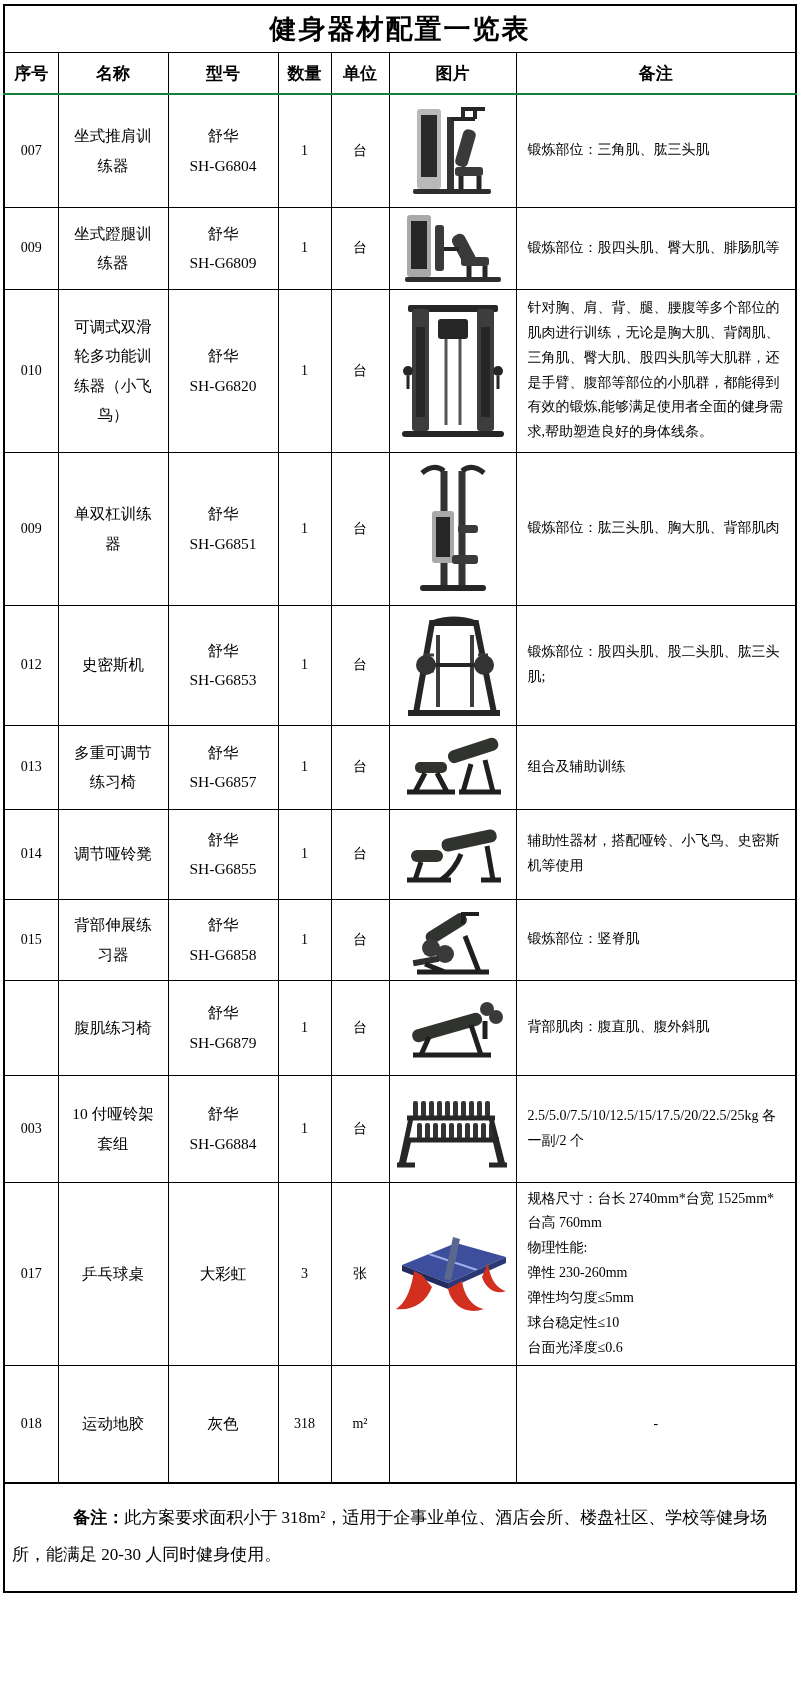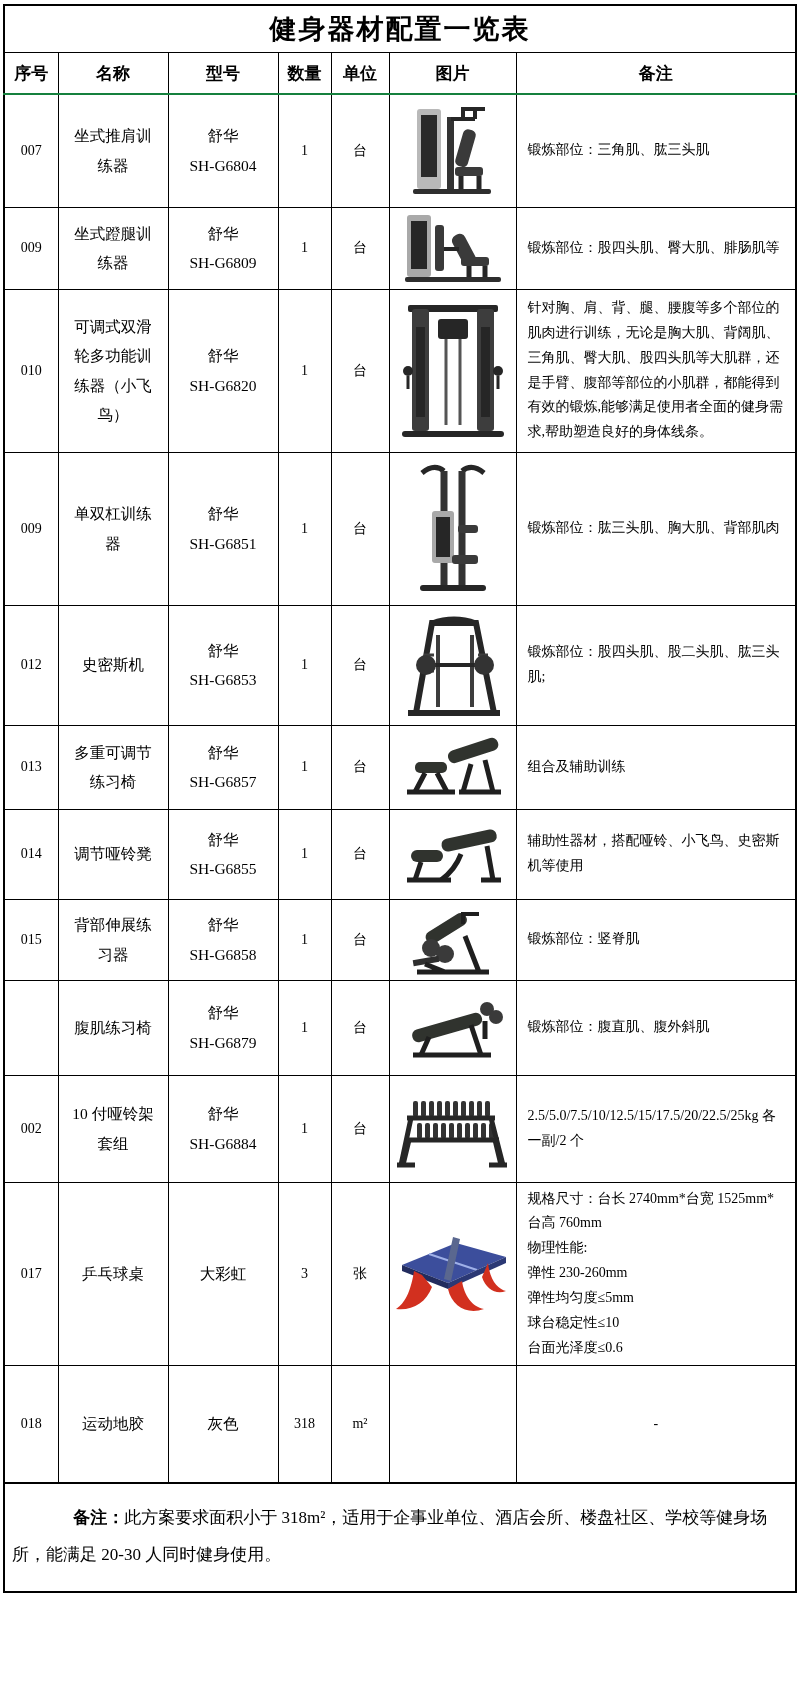--- a/index.html
+++ b/index.html
@@ -235,25 +235,25 @@
     <td class="c-unit">台</td>
     <td class="c-img">
       <svg width="104" height="70" viewBox="0 0 104 70">
         <rect x="10" y="28" width="72" height="13" rx="6" fill="#30332e" transform="rotate(-16 46 34)"></rect>
         <circle cx="86" cy="16" r="7" fill="#3a3a3a"></circle>
               <circle cx="95" cy="24" r="7" fill="#3a3a3a"></circle>
         <path d="M28 44 L20 62 M70 32 L80 62 M84 28 V46" stroke="#1f1f1f" stroke-width="5" fill="none"></path>
         <path d="M12 62 H90" stroke="#1f1f1f" stroke-width="5"></path>
       </svg>
     </td>
-    <td class="c-remark">锻炼部位：腹直肌、腹外斜肌</td>
+    <td class="c-remark">背部肌肉：腹直肌、腹外斜肌</td>
   </tr>
 
   <tr style="height:107px">
-    <td class="c-no">002</td>
+    <td class="c-no">003</td>
     <td class="c-name">10 付哑铃架套组</td>
     <td class="c-model">舒华
 SH-G6884</td>
     <td class="c-qty">1</td>
     <td class="c-unit">台</td>
     <td class="c-img">
       <svg width="116" height="88" viewBox="0 0 116 88">
         <g fill="#333">
           <rect x="18" y="16" width="5" height="16" rx="2"></rect>
                 <rect x="26" y="16" width="5" height="16" rx="2"></rect>

